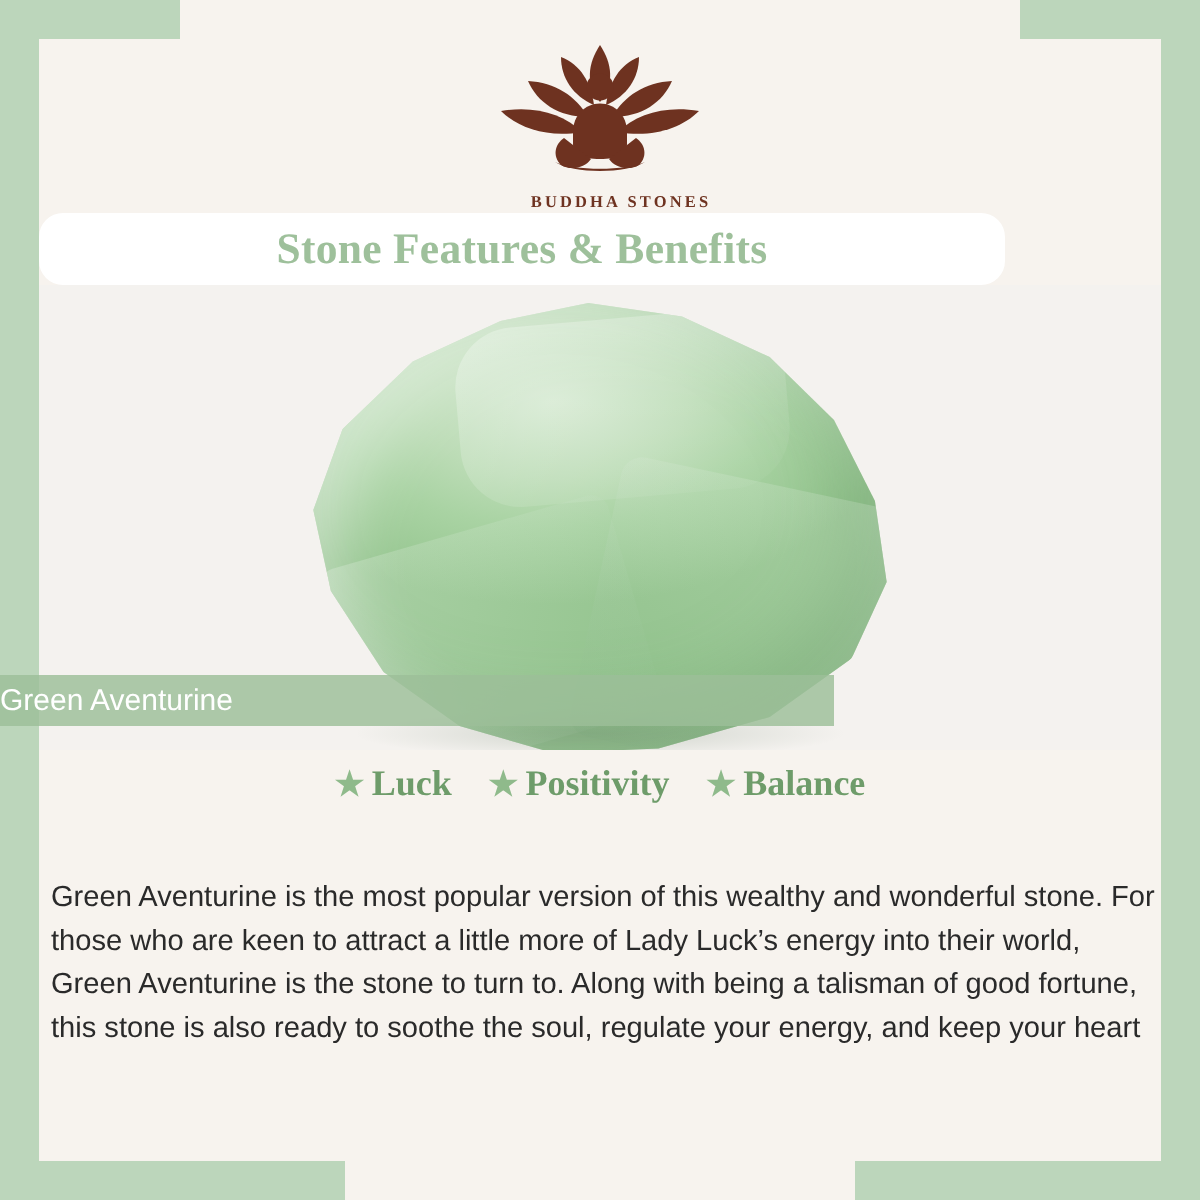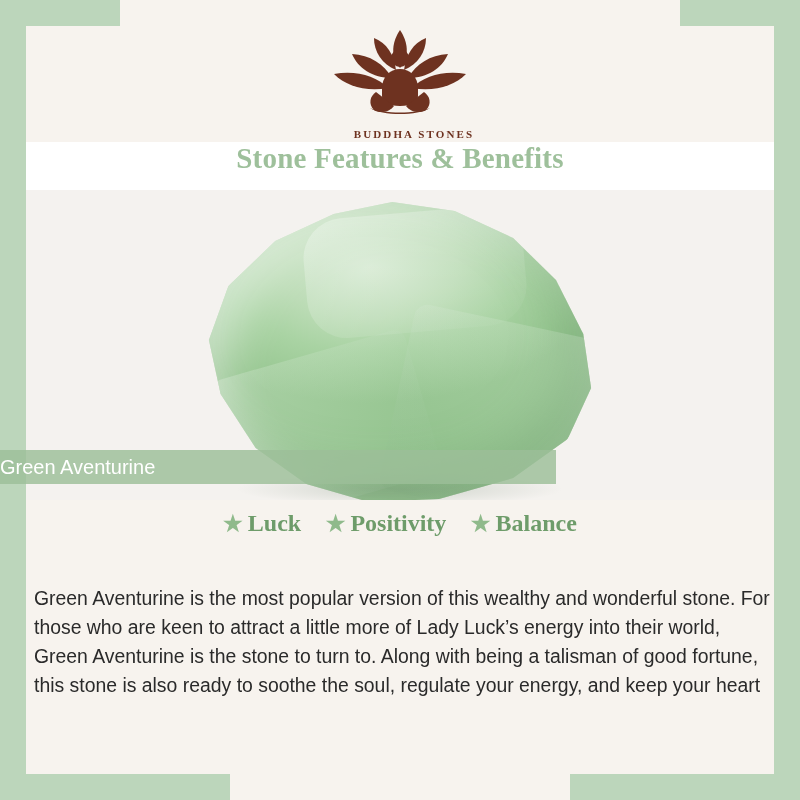--- a/index.html
+++ b/index.html
@@ -105,25 +105,27 @@
     font-weight: bold;
     font-family: "Liberation Serif", serif;
     margin-left: 28px;
   }
 
   
   .title-bar {
     position: absolute;
     left: 26px;
     top: 142px;
-    width: 748px;
+    width: 644px;
     height: 48px;
     background: #ffffff;
     display: flex;
+    align-items: center;
     justify-content: center;
+    border-radius: 16px;
   }
   .title-bar-text {
     font-size: 29px;
     font-weight: bold;
     color: #9ec09b;
     font-family: "Liberation Serif", serif;
     letter-spacing: 0.2px;
   }
 
   

